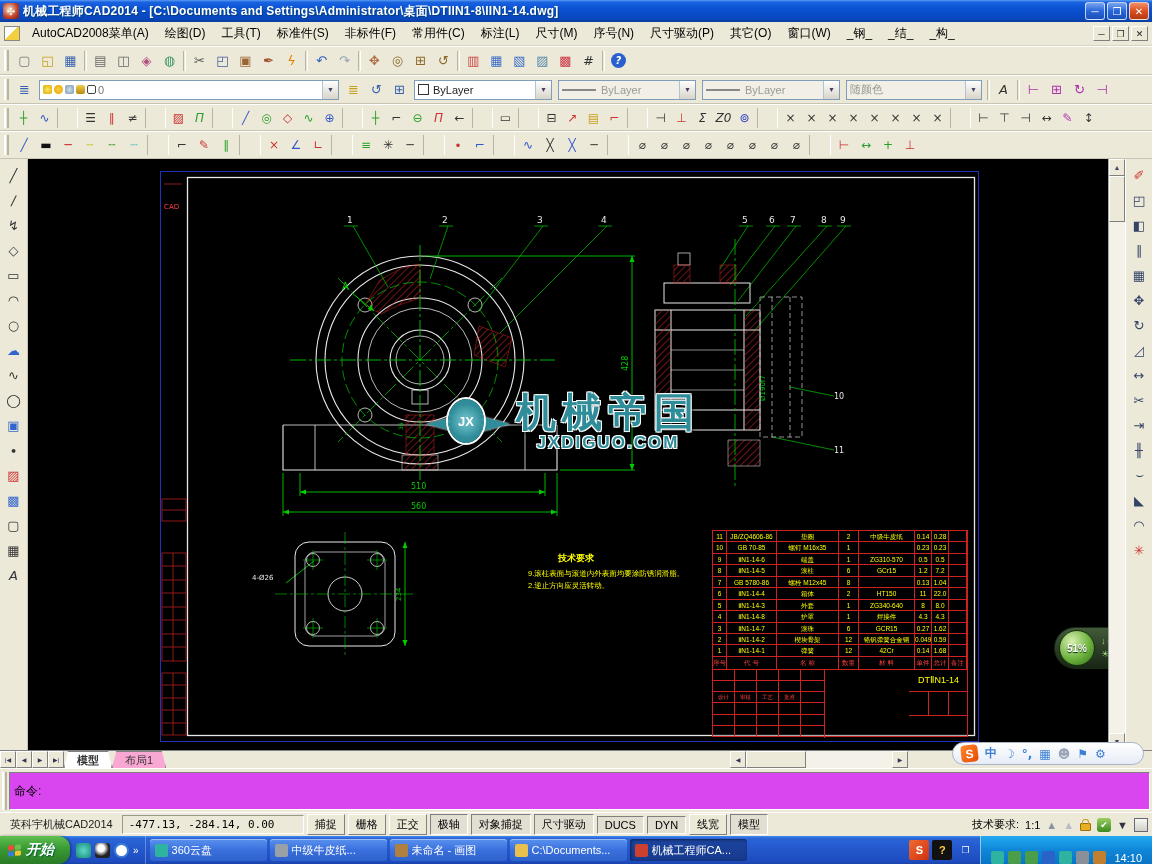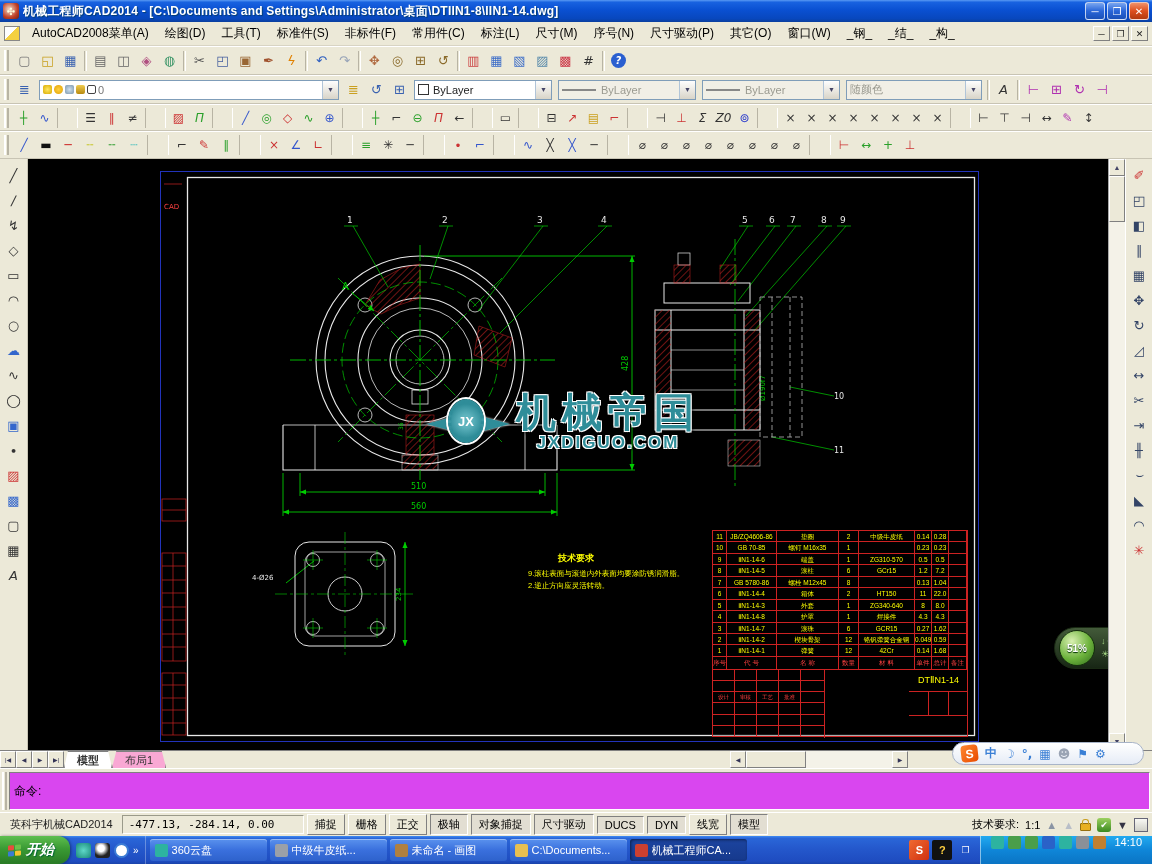--- a/index.html
+++ b/index.html
@@ -153,21 +153,21 @@
   .qlico { width:15px; height:15px; border-radius:3px; }
   .chev { color:#fff; font-size:10px;}
   .tasks { display:flex; flex:1; gap:3px; padding:0 4px; height:100%; align-items:center; overflow:hidden;}
   .task { width:117px; height:22px; border-radius:3px; display:flex; align-items:center; gap:4px; padding:0 5px; color:#fff; font-size:11px;
     background:linear-gradient(180deg,#5a92ee,#3a70dd 50%,#2e62cc); box-shadow:inset 0 1px 0 rgba(255,255,255,.4); white-space:nowrap; overflow:hidden;}
   .task.active { background:linear-gradient(180deg,#1c44a0,#16398c); box-shadow:inset 1px 1px 3px rgba(0,0,0,.5);}
   .task .tico { width:13px; height:13px; border-radius:2px; flex:0 0 13px;}
   .task span { overflow:hidden; text-overflow:ellipsis;}
   .sysbtns { display:flex; gap:3px; align-items:center; padding:0 5px;}
   .sysb { width:20px; height:20px; border-radius:2px; display:flex; align-items:center; justify-content:center; color:#fff; font-weight:bold; font-size:11px;}
-  .tray { height:100%; background:linear-gradient(180deg,#22aaf0,#0f86d8 50%,#0a74c4); display:flex; align-items:flex-start; gap:4px; padding:0 10px 0 10px; border-left:1px solid rgba(255,255,255,.5);}
+  .tray { height:100%; background:linear-gradient(180deg,#22aaf0,#0f86d8 50%,#0a74c4); display:flex; align-items:flex-end; gap:4px; padding:16px 10px 0 10px; border-left:1px solid rgba(255,255,255,.5);}
   .trayico { width:13px; height:13px; border-radius:2px;}
   .clock { color:#fff; font-size:11px; margin-left:4px;}
 
   svg text { font-family:"DejaVu Sans",sans-serif; }
 </style>
 </head>
 <body>
 
 <div id="screen">
 

